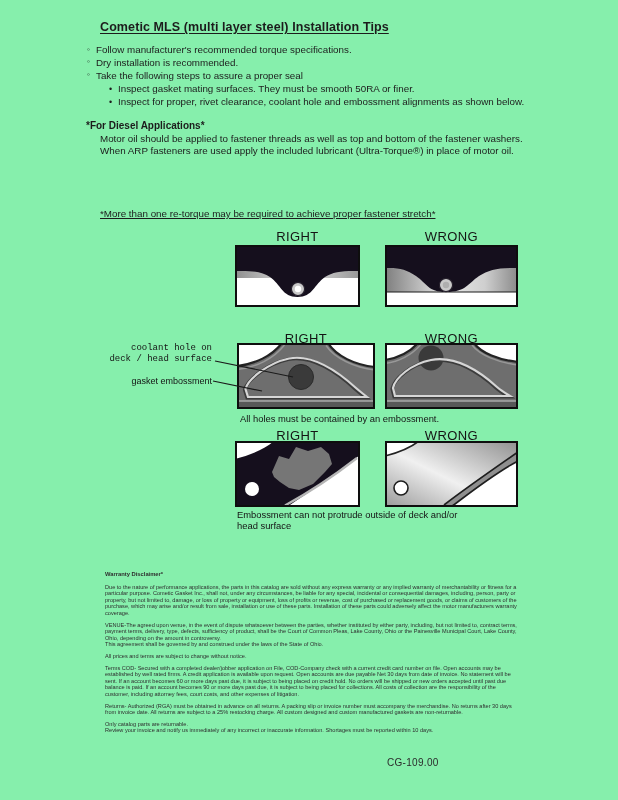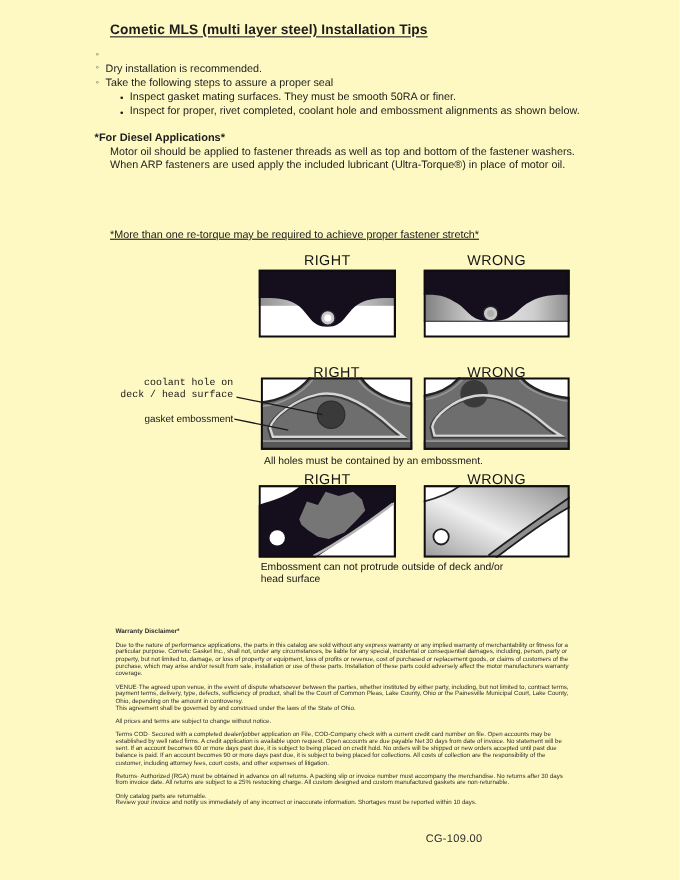--- a/index.html
+++ b/index.html
@@ -1,21 +1,21 @@
 <!DOCTYPE html>
 <html><head>
 <meta charset="utf-8">
 <style>
   html,body{margin:0;padding:0;}
   body{
     width:618px;height:800px;background:#ffffff;
     font-family:"Liberation Sans", sans-serif;color:#1c1c1c;
     -webkit-font-smoothing:antialiased;
   }
-  .page{position:relative;width:618px;height:800px;background:#fef9c3;overflow:hidden;}
+  .page{position:relative;width:618px;height:800px;background:#86efac;overflow:hidden;}
   .abs{position:absolute;}
 
   .title{
     left:100px;top:20px;font-size:12.5px;font-weight:bold;margin:0;
     text-decoration:underline;text-underline-offset:2px;letter-spacing:.1px;
   }
   .bullets{left:87px;top:44px;width:470px;font-size:9.8px;line-height:12.9px;}
   .b-row{display:flex;}
   .b-row.sub{padding-left:22px;}
   .mark{width:9px;flex:0 0 9px;font-size:9px;line-height:12.9px;}
@@ -43,36 +43,37 @@
 </head>
 <body>
 
 <div class="page">
 
   <h1 class="abs title">Cometic MLS (multi layer steel) Installation Tips</h1>
 
   <div class="abs bullets">
     <div class="b-row">
       <span class="mark open">◦</span>
+      <span>Follow manufacturer's recommended torque specifications.</span>
     </div>
     <div class="b-row">
       <span class="mark open">◦</span>
       <span>Dry installation is recommended.</span>
     </div>
     <div class="b-row">
       <span class="mark open">◦</span>
       <span>Take the following steps to assure a proper seal</span>
     </div>
     <div class="b-row sub">
       <span class="mark">•</span>
       <span>Inspect gasket mating surfaces.  They must be smooth 50RA or finer.</span>
     </div>
     <div class="b-row sub">
       <span class="mark">•</span>
-      <span>Inspect for proper, rivet completed, coolant hole and embossment alignments as shown below.</span>
+      <span>Inspect for proper, rivet clearance, coolant hole and embossment alignments as shown below.</span>
     </div>
   </div>
 
   <h2 class="abs diesel-h">*For Diesel Applications*</h2>
   <p class="abs para preline p1">Motor oil should be applied to fastener threads as well as top and bottom of the fastener washers.
 When ARP fasteners are used apply the included lubricant (Ultra-Torque®) in place of motor oil.</p>
   <p class="abs para p3">*More than one re-torque may be required to achieve proper fastener stretch*</p>
 
   <div class="abs lab" style="left:235px;top:229px;width:125px;">RIGHT</div>
   <div class="abs lab" style="left:385px;top:229px;width:133px;">WRONG</div>

